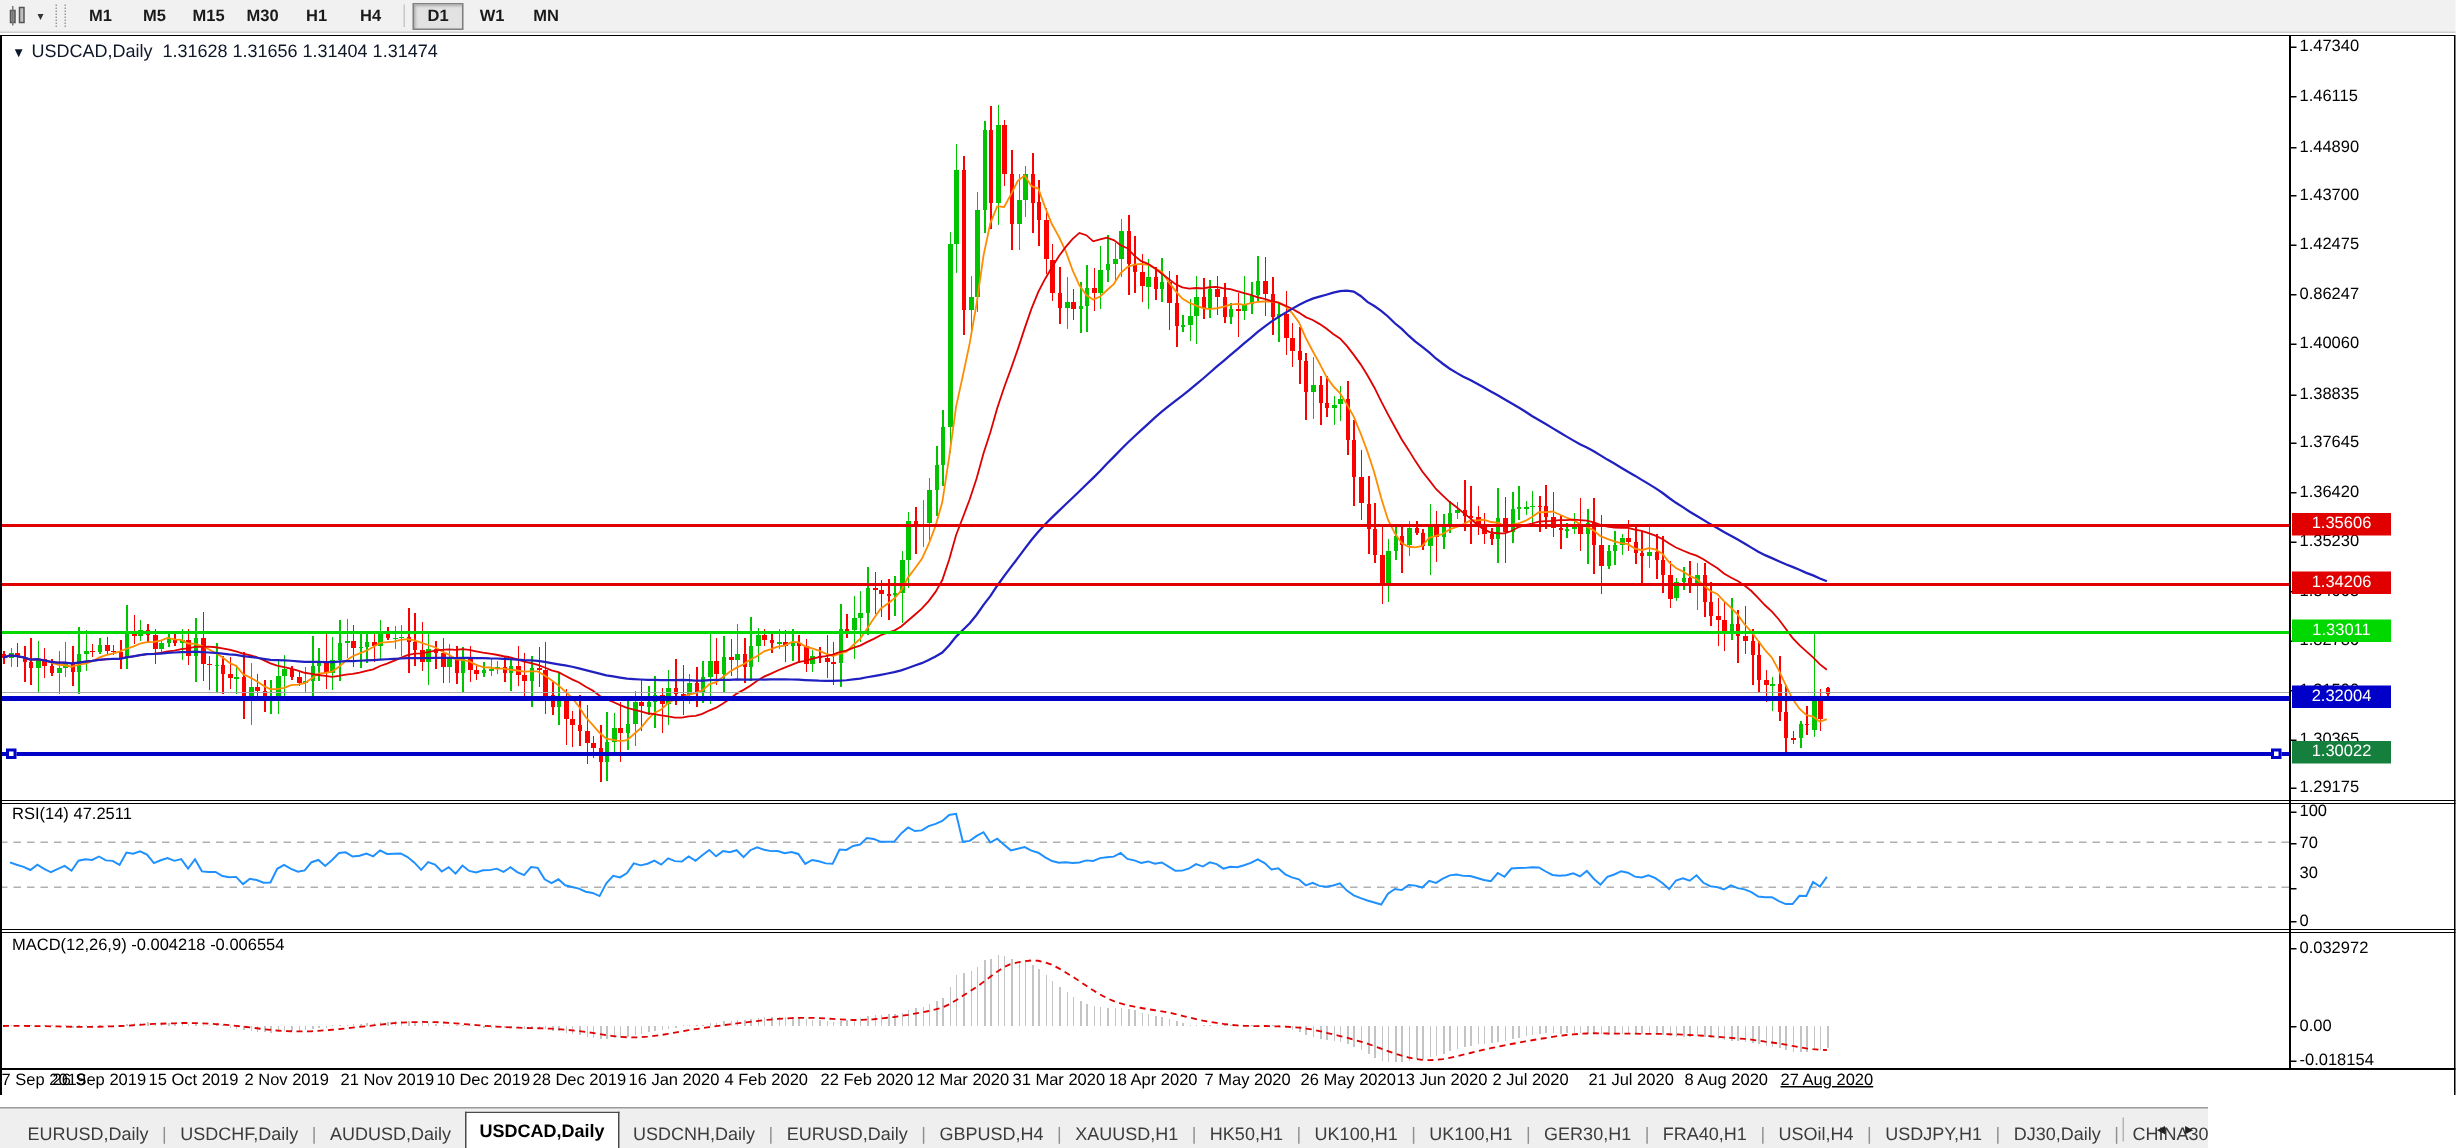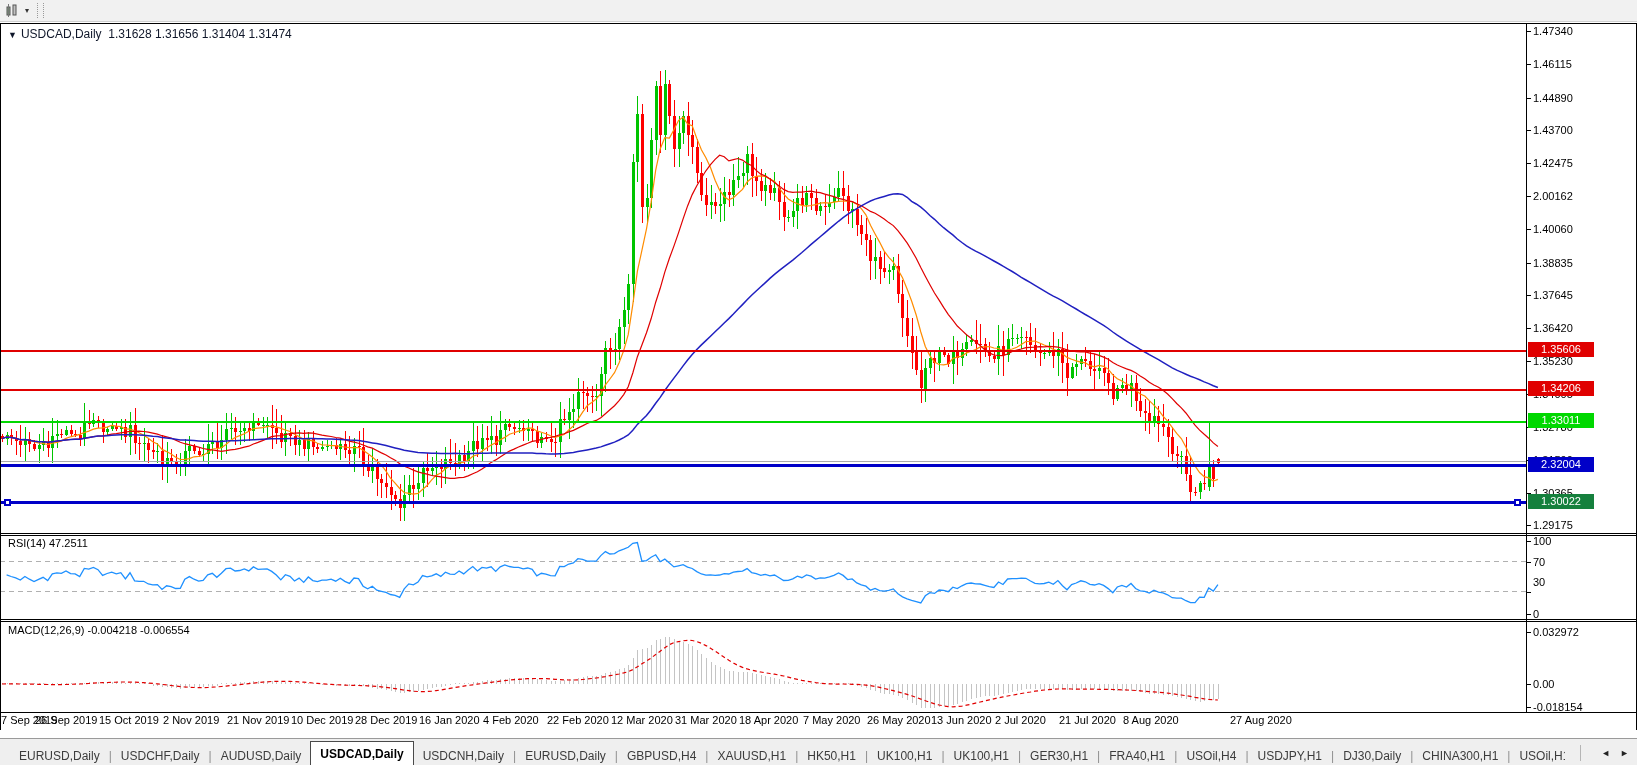--- a/index.html
+++ b/index.html
@@ -21,21 +21,21 @@
   .chart-title .tri{font-size:9px;margin-right:4px;}
   .ind-label{position:absolute;left:8px;font-size:11px;color:#000;z-index:20;}
   .axis-label{position:absolute;left:1533px;font-size:11px;color:#000;white-space:nowrap;z-index:15;}
   .axis-tick{position:absolute;left:1527px;width:4px;height:1px;background:#000;z-index:15;}
   .badge{position:absolute;left:1528px;width:66px;height:15px;font-size:11px;line-height:15px;
     text-align:center;color:#fff;z-index:18;}
   .date-label{position:absolute;top:714px;font-size:11px;color:#000;white-space:nowrap;z-index:15;}
   .handle{position:absolute;width:7px;height:7px;background:#fff;border:2px solid #0000c8;
     box-sizing:border-box;z-index:17;}
   
-  .tabbar{position:absolute;left:0;top:738px;width:1637px;height:27px;background:#efefef;
+  .tabbar{position:absolute;left:0;top:738px;width:1472px;height:27px;background:#efefef;
     border-top:1px solid #9a9a9a;display:flex;align-items:flex-end;z-index:30;}
   .tab{height:20px;line-height:20px;padding:0 9px;font-size:12px;color:#3c3c3c;white-space:nowrap;cursor:default;}
   .tab.active{background:#fff;border:1px solid #4a4a4a;border-bottom:none;height:24px;line-height:24px;
     color:#000;font-weight:bold;}
   .tab-sep{color:#909090;font-size:12px;line-height:20px;height:20px;}
   .tab-arrows{position:absolute;right:8px;bottom:5px;display:flex;gap:10px;align-items:center;}
   .tab-arrow{font-size:9px;color:#222;cursor:default;}
   .tab-arrow-sep{width:1px;height:16px;background:#b5b5b5;margin-right:10px;}
   #plot-hit{position:absolute;left:0;top:24px;width:1527px;height:688px;z-index:25;}
 </style>
@@ -47,20 +47,32 @@
   <div class="toolbar">
     <span class="tool-icon">
       <svg width="20" height="15" viewBox="0 0 20 15">
         <rect x="3" y="4" width="3" height="8" fill="#8aa88a" stroke="#555"></rect>
         <rect x="9" y="2" width="3" height="10" fill="#c0c0c0" stroke="#555"></rect>
         <line x1="4.5" y1="1" x2="4.5" y2="14" stroke="#777"></line>
       </svg>
     </span>
     <span class="caret">▾</span>
     <span class="grip"></span>
+    <span id="tf-buttons" style="display:flex;align-items:center;">
+        <span class="tf-btn">M1</span>
+        <span class="tf-btn">M5</span>
+        <span class="tf-btn">M15</span>
+        <span class="tf-btn">M30</span>
+        <span class="tf-btn">H1</span>
+        <span class="tf-btn">H4</span>
+        <span class="tf-sep"></span>
+        <span class="tf-btn active">D1</span>
+        <span class="tf-btn">W1</span>
+        <span class="tf-btn">MN</span>
+      </span>
   </div>
 
   <svg id="chart-svg" width="1637" height="765" style="position:absolute;top:0;left:0;z-index:5">
       <g shape-rendering="crispEdges">
         <line x1="2.5" y1="434.1" x2="2.5" y2="442.4" stroke="#ff0000" stroke-width="1"></line>
         <rect x="1" y="436.3" width="3" height="2.3" fill="#ff0000"></rect>
         <line x1="7.5" y1="432.2" x2="7.5" y2="444.6" stroke="#00c400" stroke-width="1"></line>
         <rect x="6" y="435.4" width="3" height="3.2" fill="#00c400"></rect>
         <line x1="11.5" y1="428.6" x2="11.5" y2="444.5" stroke="#ff0000" stroke-width="1"></line>
         <rect x="10" y="435.4" width="3" height="2.9" fill="#ff0000"></rect>
@@ -905,21 +917,21 @@
       <div class="axis-label" style="top:25px">1.47340</div>
       <div class="axis-tick" style="top:64px"></div>
       <div class="axis-label" style="top:58px">1.46115</div>
       <div class="axis-tick" style="top:98px"></div>
       <div class="axis-label" style="top:92px">1.44890</div>
       <div class="axis-tick" style="top:130px"></div>
       <div class="axis-label" style="top:124px">1.43700</div>
       <div class="axis-tick" style="top:163px"></div>
       <div class="axis-label" style="top:157px">1.42475</div>
       <div class="axis-tick" style="top:196px"></div>
-      <div class="axis-label" style="top:190px">2.00162</div>
+      <div class="axis-label" style="top:190px">0.86247</div>
       <div class="axis-tick" style="top:229px"></div>
       <div class="axis-label" style="top:223px">1.40060</div>
       <div class="axis-tick" style="top:263px"></div>
       <div class="axis-label" style="top:257px">1.38835</div>
       <div class="axis-tick" style="top:295px"></div>
       <div class="axis-label" style="top:289px">1.37645</div>
       <div class="axis-tick" style="top:328px"></div>
       <div class="axis-label" style="top:322px">1.36420</div>
       <div class="axis-tick" style="top:361px"></div>
       <div class="axis-label" style="top:355px">1.35230</div>
@@ -968,21 +980,21 @@
       <div class="date-label" style="left: 547px;">22 Feb 2020</div>
       <div class="date-label" style="left: 611px;">12 Mar 2020</div>
       <div class="date-label" style="left: 675px;">31 Mar 2020</div>
       <div class="date-label" style="left: 739px;">18 Apr 2020</div>
       <div class="date-label" style="left: 803px;">7 May 2020</div>
       <div class="date-label" style="left: 867px;">26 May 2020</div>
       <div class="date-label" style="left: 931px;">13 Jun 2020</div>
       <div class="date-label" style="left: 995px;">2 Jul 2020</div>
       <div class="date-label" style="left: 1059px;">21 Jul 2020</div>
       <div class="date-label" style="left: 1123px;">8 Aug 2020</div>
-      <div class="date-label" style="left: 1230px;">27 Aug 2020</div>
+      <div class="date-label" style="left: 1187px; text-decoration: underline;">27 Aug 2020</div>
     </div>
 
   <div class="tabbar">
     <span style="width:10px"></span>
     <span id="tab-list" style="display:flex;align-items:flex-end;overflow:hidden;max-width:1555px;">
         <span class="tab">EURUSD,Daily</span>
         <span class="tab-sep">|</span>
         <span class="tab">USDCHF,Daily</span>
         <span class="tab-sep">|</span>
         <span class="tab">AUDUSD,Daily</span>

